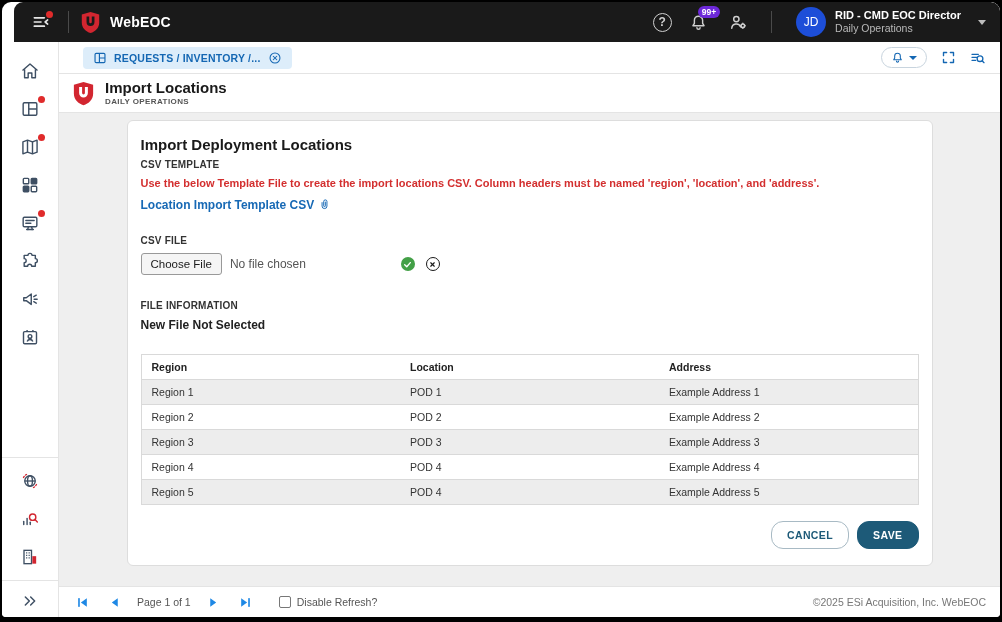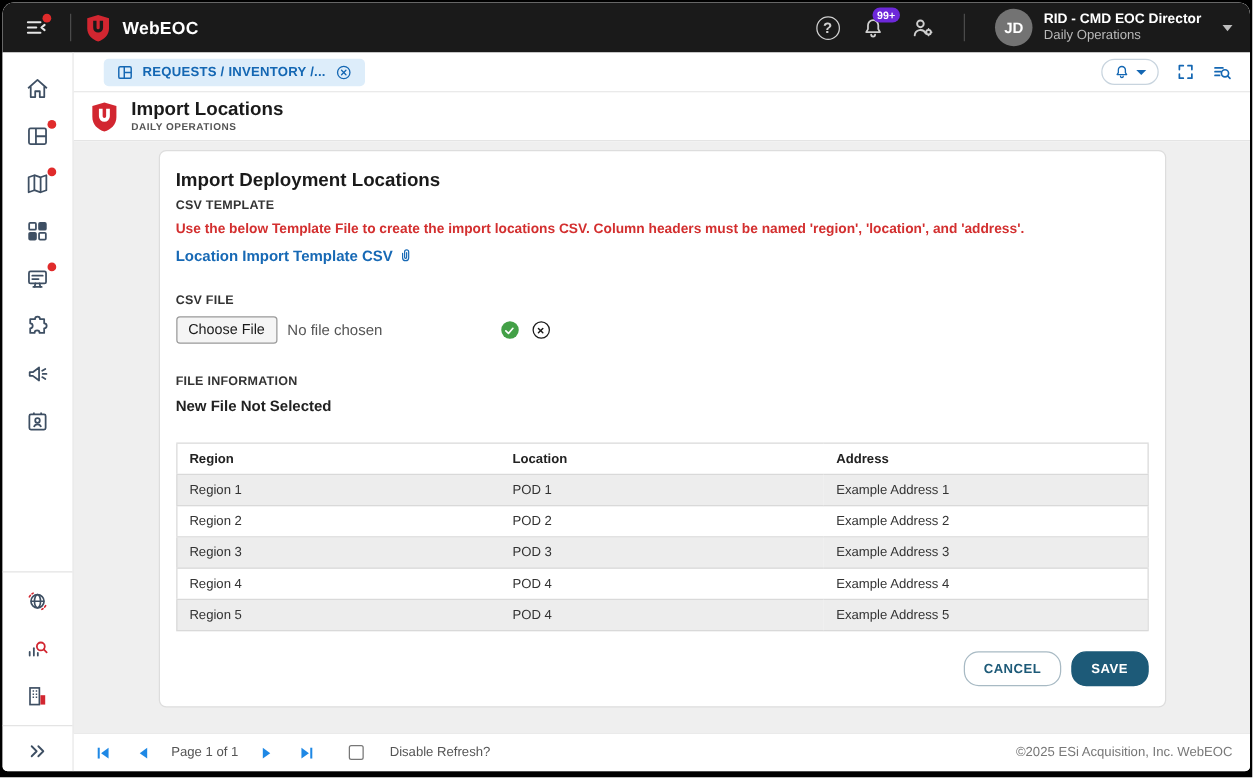--- a/index.html
+++ b/index.html
@@ -1,31 +1,31 @@
 <!DOCTYPE html>
 <html><head>
 <meta charset="utf-8">
 <style>
   * { margin:0; padding:0; box-sizing:border-box; }
   html,body { width:1002px; height:622px; font-family:"Liberation Sans", sans-serif; background:#fff; }
   .frame { width:1002px; height:622px; background:#000; padding:2px 2px 5px 2px; }
   .window { width:100%; height:100%; background:#fff; border-radius:9px 9px 4px 4px; overflow:hidden; display:flex; flex-direction:column; }
 
   
-  .topbar { height:40px; background:#1a1a1a; border-radius:9px 9px 0 0; display:flex; align-items:center; padding:0 14px 0 12px; flex:0 0 auto; }
+  .topbar { height:40px; background:#1a1a1a; border-radius:9px 9px 0 0; display:flex; align-items:center; padding:0 14px 0 12px; flex:0 0 auto;margin-left:12px; }
   .tb-iconbtn { position:relative; width:30px; height:30px; display:flex; align-items:center; justify-content:center; cursor:pointer; }
   .red-dot { position:absolute; top:4px; right:3px; width:7px; height:7px; border-radius:50%; background:#e02b2b; }
   .tb-divider { width:1px; height:22px; background:#4a4a4a; margin:0 12px; }
   .brand { display:flex; align-items:center; gap:10px; }
   .app-title { color:#fff; font-size:14px; font-weight:bold; letter-spacing:.2px; }
   .tb-spacer { flex:1; }
   .tb-right { display:flex; align-items:center; gap:6px; }
   .help-circle { width:19px; height:19px; border:1.6px solid #cfcfcf; border-radius:50%; color:#cfcfcf; font-size:12px; font-weight:bold; display:flex; align-items:center; justify-content:center; }
   .badge-99 { position:absolute; top:-1px; right:-7px; background:#6d28d9; color:#fff; font-size:8.5px; font-weight:bold; padding:1.5px 4px; border-radius:8px; line-height:1; }
-  .avatar { width:30px; height:30px; border-radius:50%; background:#737373; color:#fff; font-size:12px; font-weight:bold; display:flex; align-items:center; justify-content:center;text-align:right; }
+  .avatar { width:30px; height:30px; border-radius:50%; background:#1d4ed8; color:#fff; font-size:12px; font-weight:normal; display:flex; align-items:center; justify-content:center;text-align:right; }
   .user-block { display:flex; align-items:center; gap:9px; margin-left:6px; cursor:pointer; }
   .user-texts { display:flex; flex-direction:column; line-height:1.25; }
   .user-role { color:#fff; font-size:11px; font-weight:bold; }
   .user-ctx { color:#b9b9b9; font-size:10.5px; }
   .caret-down { width:0; height:0; border-left:4.5px solid transparent; border-right:4.5px solid transparent; border-top:5px solid #bdbdbd; margin-left:8px; }
 
   
   .bodyrow { flex:1; display:flex; min-height:0; }
   .sidebar { width:57px; background:#fff; border-right:1px solid #e4e4e4; display:flex; flex-direction:column; align-items:center; padding-top:10px; flex:0 0 auto; }
   .sb-item { position:relative; width:38px; height:38px; display:flex; align-items:center; justify-content:center; cursor:pointer; color:#3e4f63; }
@@ -74,21 +74,21 @@
 
   .actions { display:flex; justify-content:flex-end; gap:8px; }
   .btn { font-family:"Liberation Sans", sans-serif; font-size:10.5px; font-weight:bold; letter-spacing:.4px; border-radius:12px; padding:7px 15px; cursor:pointer; }
   .btn-cancel { background:#fff; color:#1d5a78; border:1px solid #a8bac4; }
   .btn-save { background:#1d5a78; color:#fff; border:1px solid #1d5a78; }
 
   
   .footer { height:31px; background:#fff; border-top:1px solid #e4e4e4; display:flex; align-items:center; padding:0 14px; flex:0 0 auto; gap:14px; }
   .pg-btn { display:flex; align-items:center; justify-content:center; width:18px; height:18px; cursor:pointer; }
   .page-label { font-size:10.5px; color:#555; margin:0 0; }
-  .cb-row { display:flex; align-items:center; gap:21px; margin-left:10px; }
+  .cb-row { display:flex; align-items:center; gap:6px; margin-left:10px; }
   .checkbox { width:12px; height:12px; border:1.5px solid #777; border-radius:2px; background:#fff; cursor:pointer; }
   .cb-label { font-size:10.5px; color:#555; }
   .f-spacer { flex:1; }
   .copyright { font-size:10.5px; color:#777; }
 
   svg { display:block; }
 </style>
 </head>
 <body>
 

